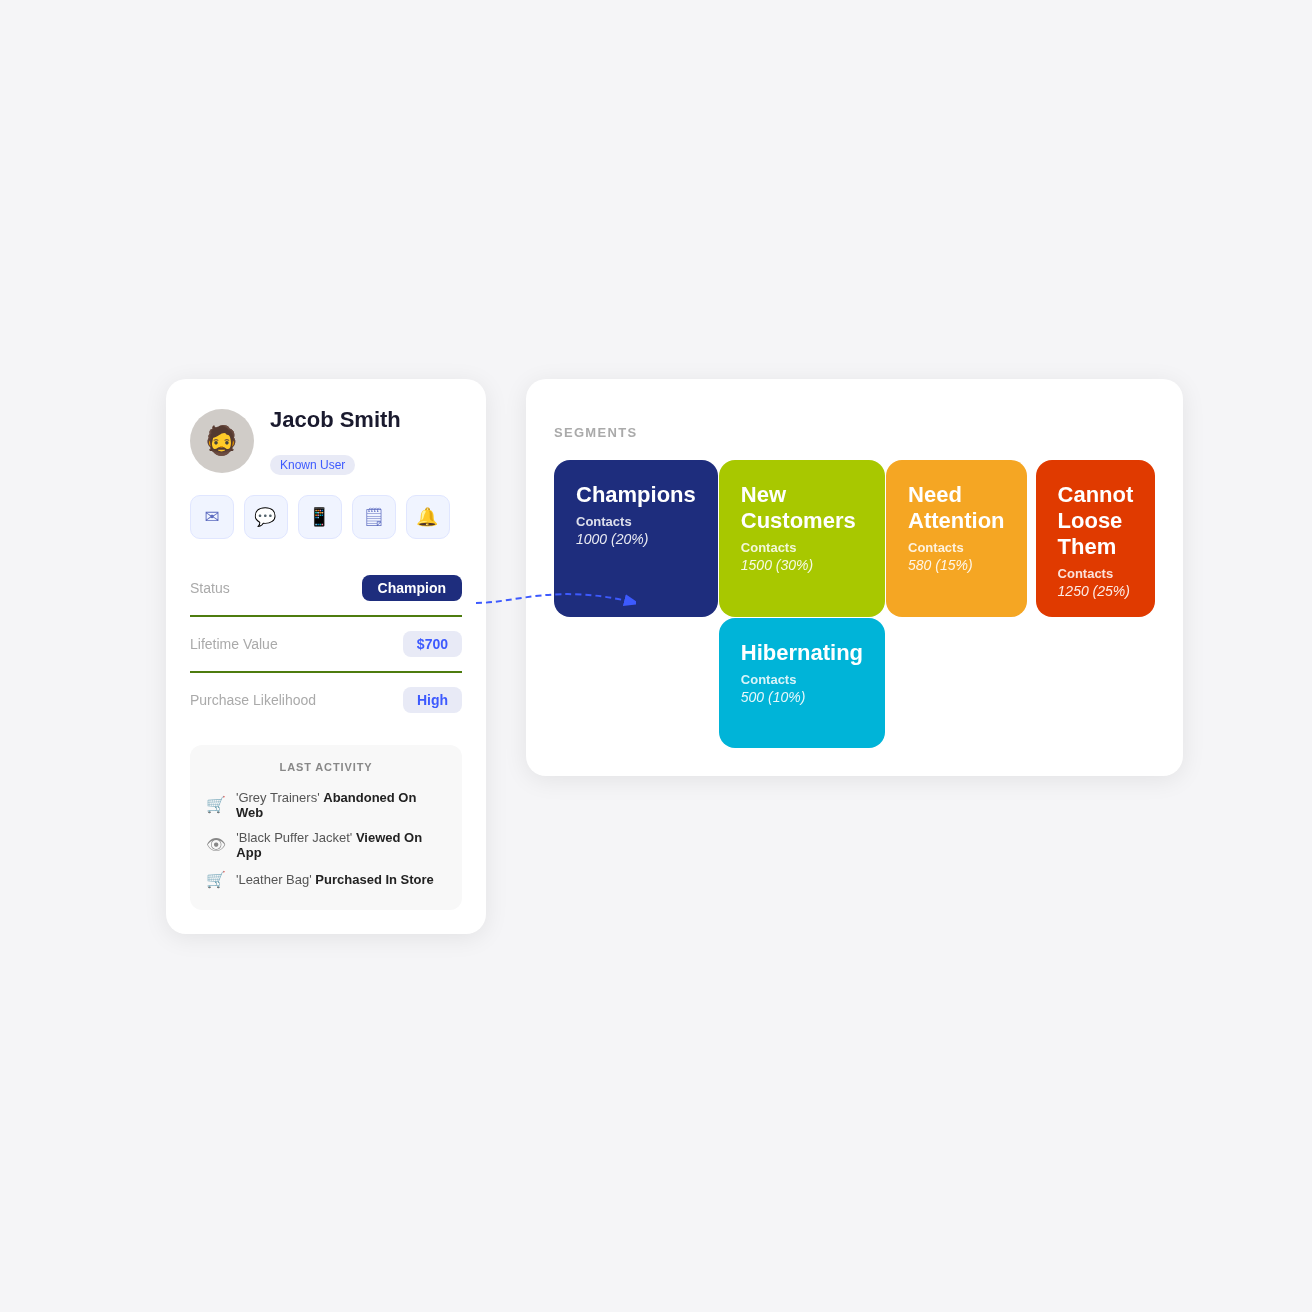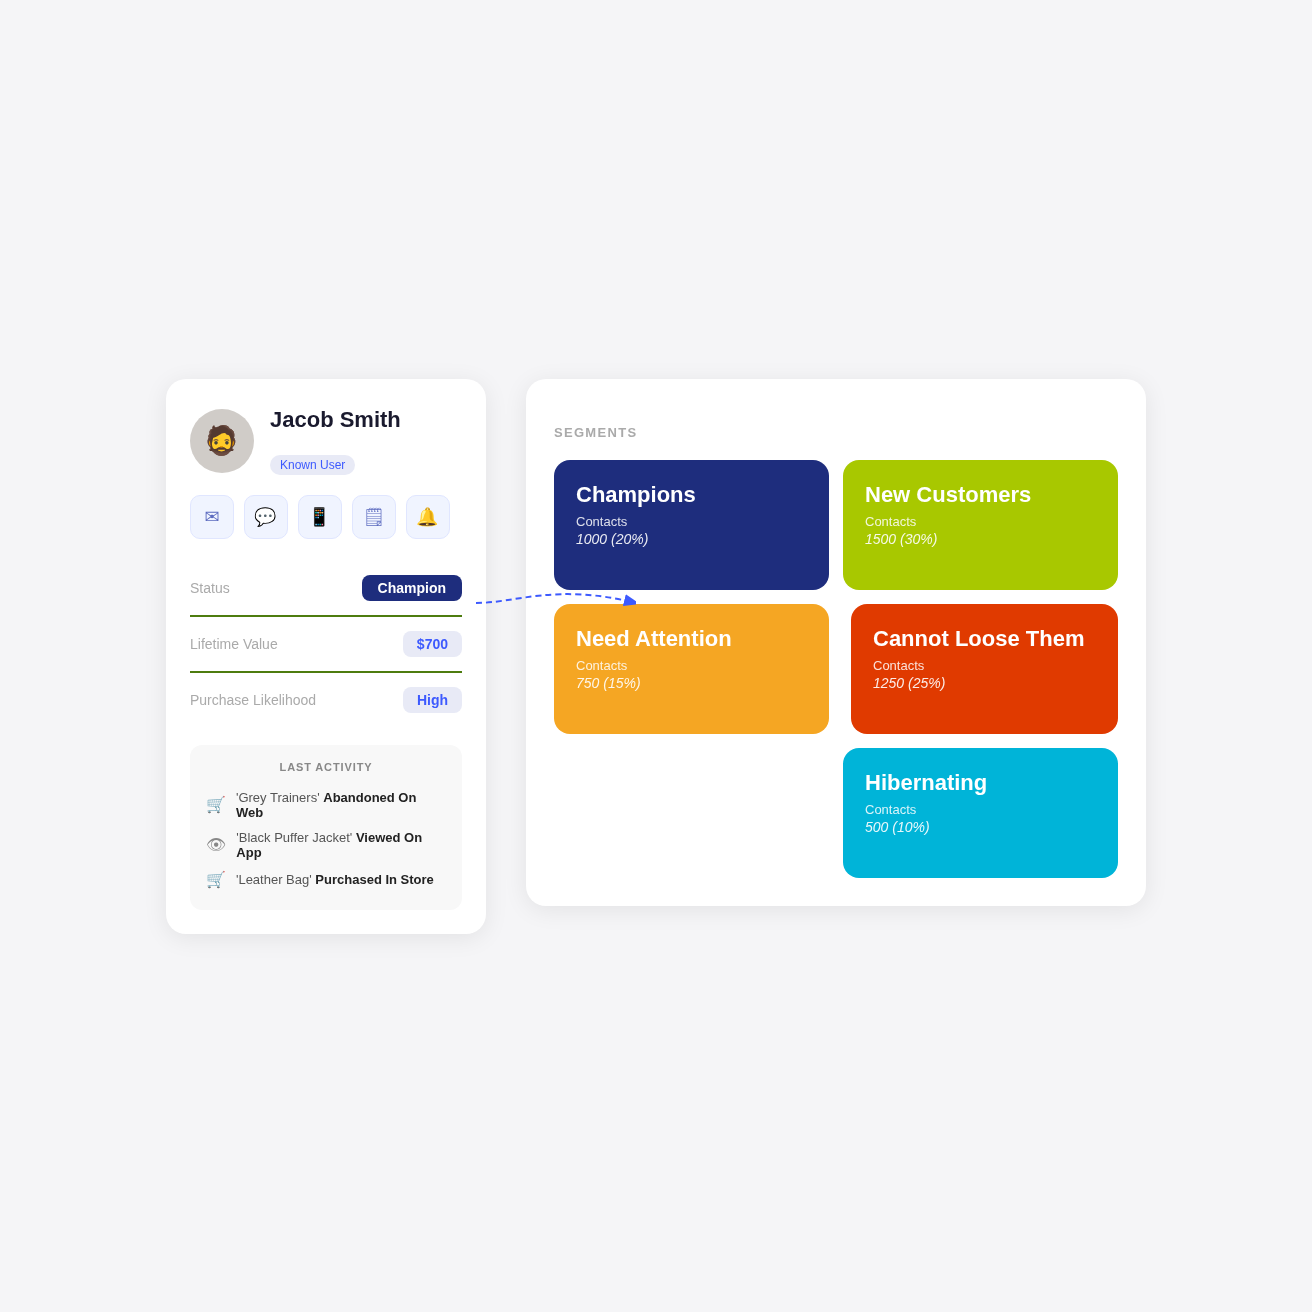--- a/index.html
+++ b/index.html
@@ -175,42 +175,42 @@
     .segments-title {
       font-size: 13px;
       font-weight: 700;
       letter-spacing: 0.1em;
       color: #aaa;
       text-transform: uppercase;
       margin-bottom: 20px;
     }
     .segments-grid {
       display: grid;
-      grid-template-columns: 1fr 1fr;
-      gap: 14px;
+      grid-template-columns: 1fr 1fr 1fr 1fr;
+      gap: 1px;
     }
     .segment-card {
       border-radius: 16px;
       padding: 22px 22px 18px;
       cursor: pointer;
       min-height: 130px;
       display: flex;
       flex-direction: column;
       justify-content: flex-start;
     }
     .segment-name {
       font-size: 22px;
       font-weight: 700;
       color: #fff;
       margin-bottom: 6px;
     }
     .segment-contacts-label {
       font-size: 13px;
       color: rgba(255,255,255,0.85);
-      font-weight: 400;
+      font-weight: 700;
     }
     .segment-count {
       font-size: 14px;
       color: rgba(255,255,255,0.9);
       font-style: italic;
       font-weight: 400;
       margin-top: 2px;
     }
     .seg-champions { background: #1e2d7d; }
     .seg-new-customers { background: #a8c800; }
@@ -301,21 +301,21 @@
 
       <div class="segment-card seg-new-customers">
         <div class="segment-name">New Customers</div>
         <div class="segment-contacts-label">Contacts</div>
         <div class="segment-count">1500 (30%)</div>
       </div>
 
       <div class="segment-card seg-need-attention">
         <div class="segment-name">Need Attention</div>
         <div class="segment-contacts-label">Contacts</div>
-        <div class="segment-count">750 (15%)</div>
+        <div class="segment-count">580 (15%)</div>
       </div>
 
       <div class="segment-card seg-cannot-loose">
         <div class="segment-name">Cannot Loose Them</div>
         <div class="segment-contacts-label">Contacts</div>
         <div class="segment-count">1250 (25%)</div>
       </div>
 
       <div class="segment-card seg-hibernating" style="grid-column: 2;">
         <div class="segment-name">Hibernating</div>

